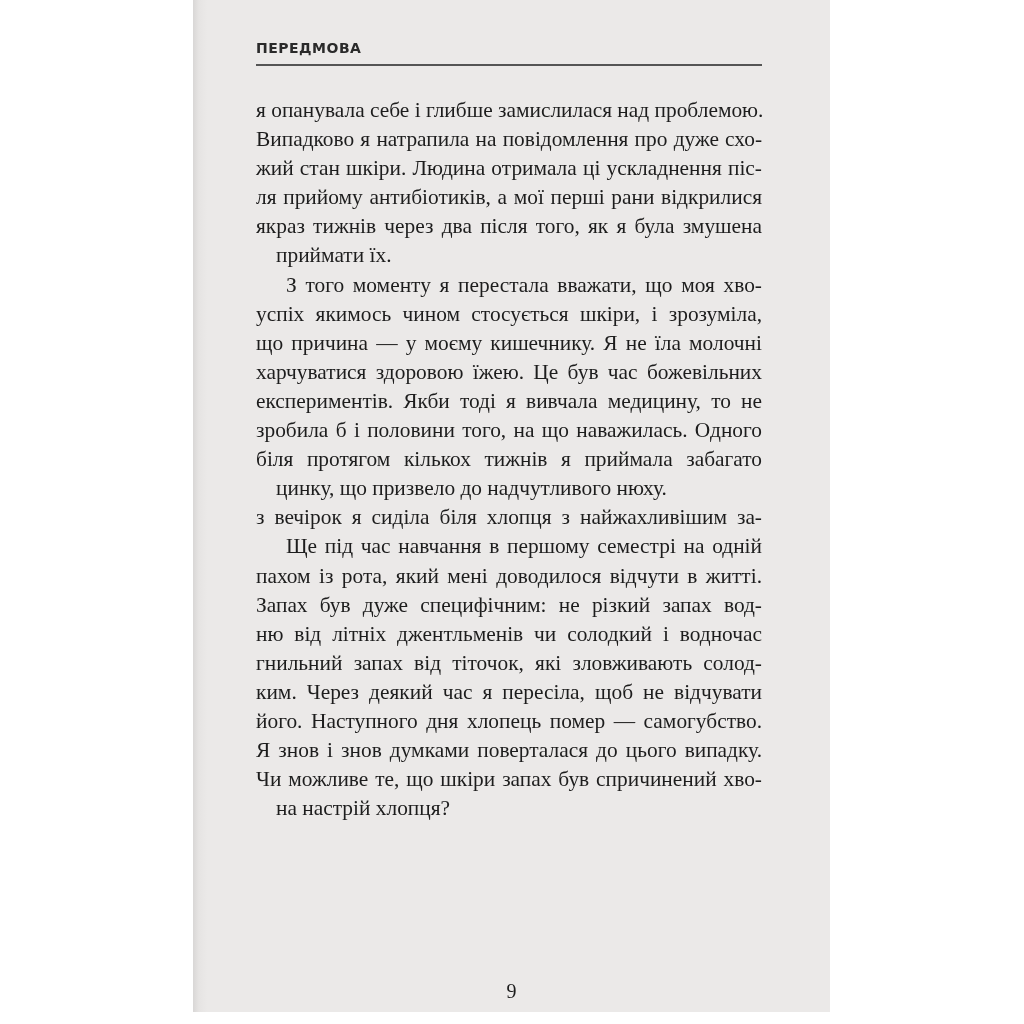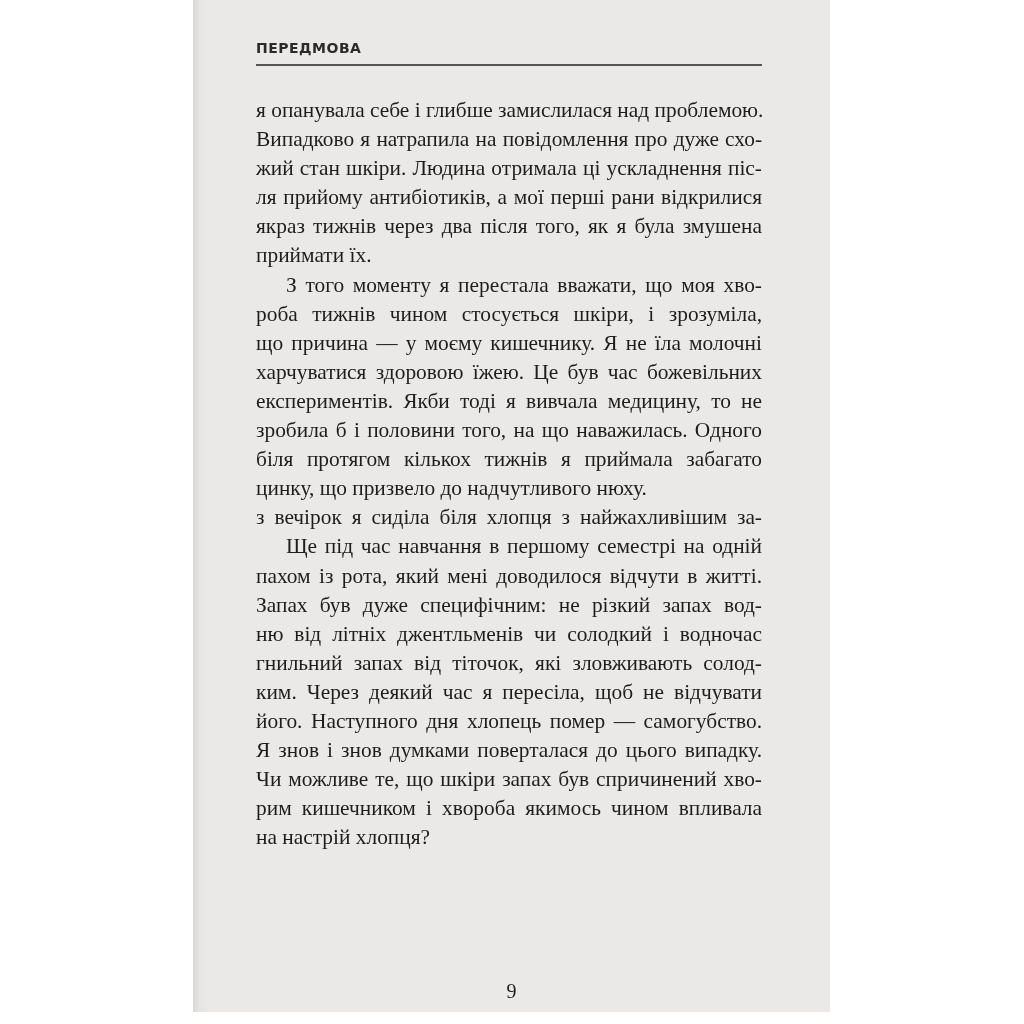--- a/index.html
+++ b/index.html
@@ -51,20 +51,21 @@
     }
     .line {
       display: block;
       white-space: nowrap;
       text-align: justify;
       text-align-last: justify;
       height: 29.1px;
     }
     .line.last {
       text-align-last: left;
+      margin-left: 20px;
     }
     .line.indent {
       padding-left: 30px;
     }
     .page-number {
       position: absolute;
       left: 0;
       top: 980px;
       width: 637px;
       text-align: center;
@@ -86,40 +87,39 @@
       <span class="line">я опанувала себе і глибше замислилася над проблемою.</span>
       <span class="line">Випадково я натрапила на повідомлення про дуже схо-</span>
       <span class="line">жий стан шкіри. Людина отримала ці ускладнення піс-</span>
       <span class="line">ля прийому антибіотиків, а мої перші рани відкрилися</span>
       <span class="line">якраз тижнів через два після того, як я була змушена</span>
       <span class="line last">приймати їх.</span>
     </div>
 
     <div>
       <span class="line indent">З того моменту я перестала вважати, що моя хво-</span>
-      <span class="line">роба тижнів чином стосується шкіри, і зрозуміла,</span>
+      <span class="line">успіх якимось чином стосується шкіри, і зрозуміла,</span>
       <span class="line">що причина — у моєму кишечнику. Я не їла молочні</span>
       <span class="line">харчуватися здоровою їжею. Це був час божевільних</span>
       <span class="line">експериментів. Якби тоді я вивчала медицину, то не</span>
       <span class="line">зробила б і половини того, на що наважилась. Одного</span>
       <span class="line">біля протягом кількох тижнів я приймала забагато</span>
       <span class="line last">цинку, що призвело до надчутливого нюху.</span>
     </div>
 
 
     <div>
       <span class="line">з вечірок я сиділа біля хлопця з найжахливішим за-</span>
       <span class="line indent">Ще під час навчання в першому семестрі на одній</span>
       <span class="line">пахом із рота, який мені доводилося відчути в житті.</span>
       <span class="line">Запах був дуже специфічним: не різкий запах вод-</span>
       <span class="line">ню від літніх джентльменів чи солодкий і водночас</span>
       <span class="line">гнильний запах від тіточок, які зловживають солод-</span>
       <span class="line">ким. Через деякий час я пересіла, щоб не відчувати</span>
       <span class="line">його. Наступного дня хлопець помер — самогубство.</span>
       <span class="line">Я знов і знов думками поверталася до цього випадку.</span>
       <span class="line">Чи можливе те, що шкіри запах був спричинений хво-</span>
-      <span class="line">рим кишечником і хвороба якимось чином впливала</span>
       <span class="line last">на настрій хлопця?</span>
     </div>
   </div>
 
   <div class="page-number">9</div>
 </div>
 
 </body></html>

